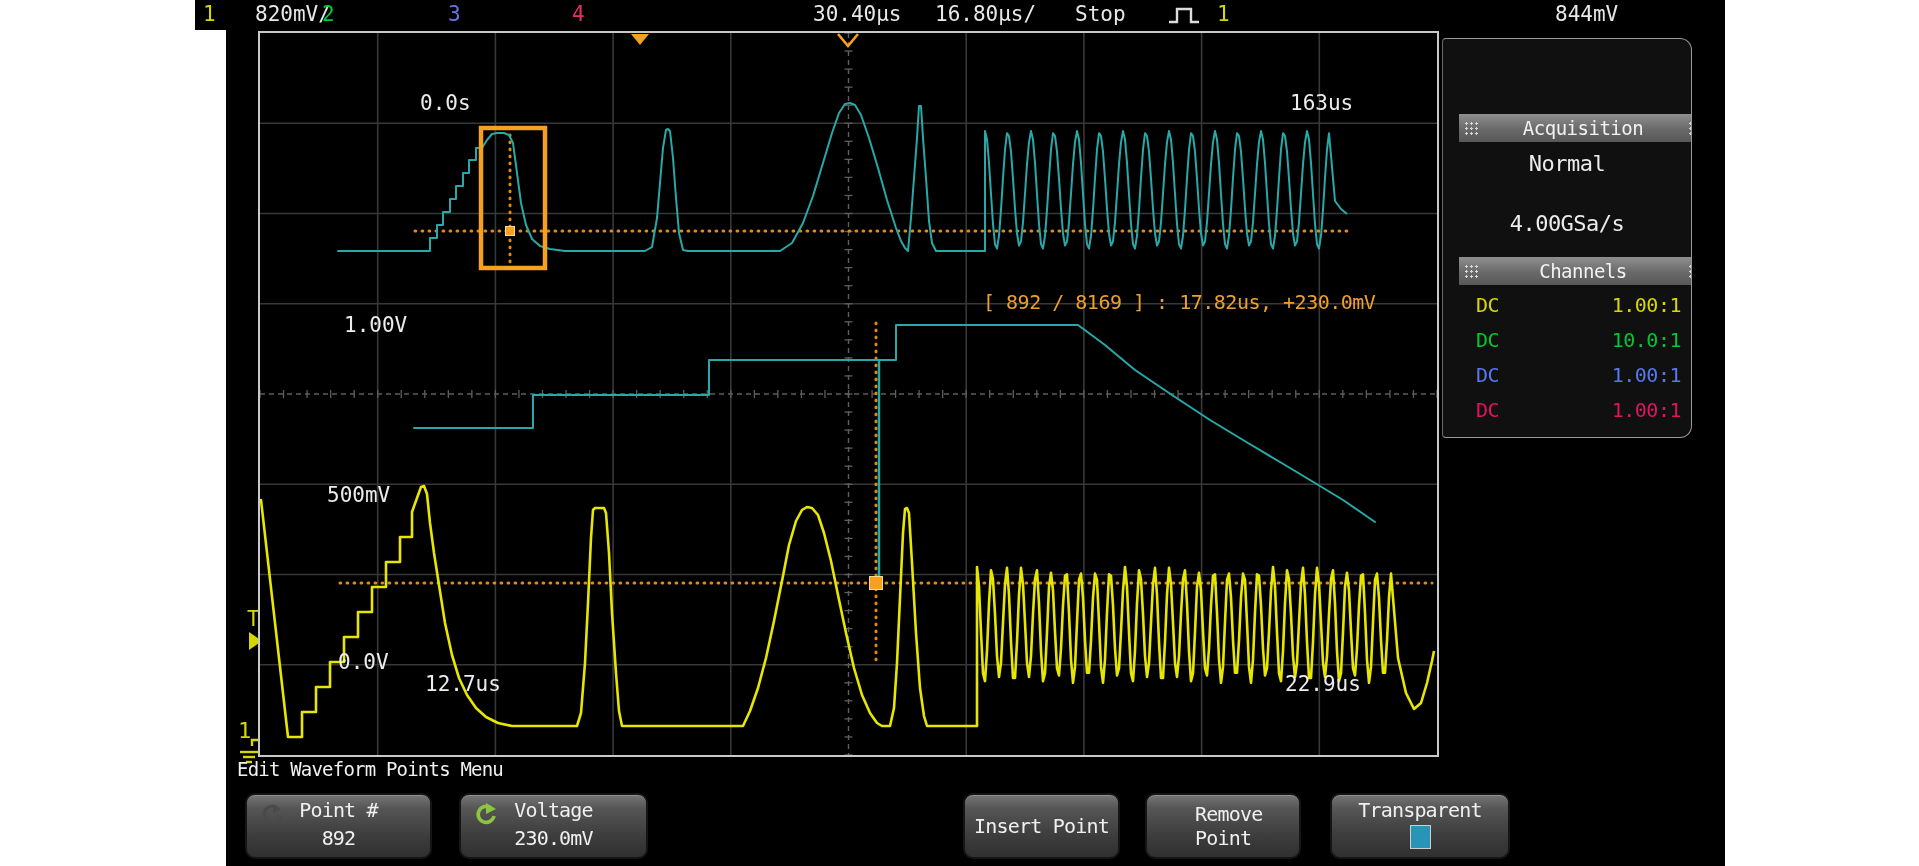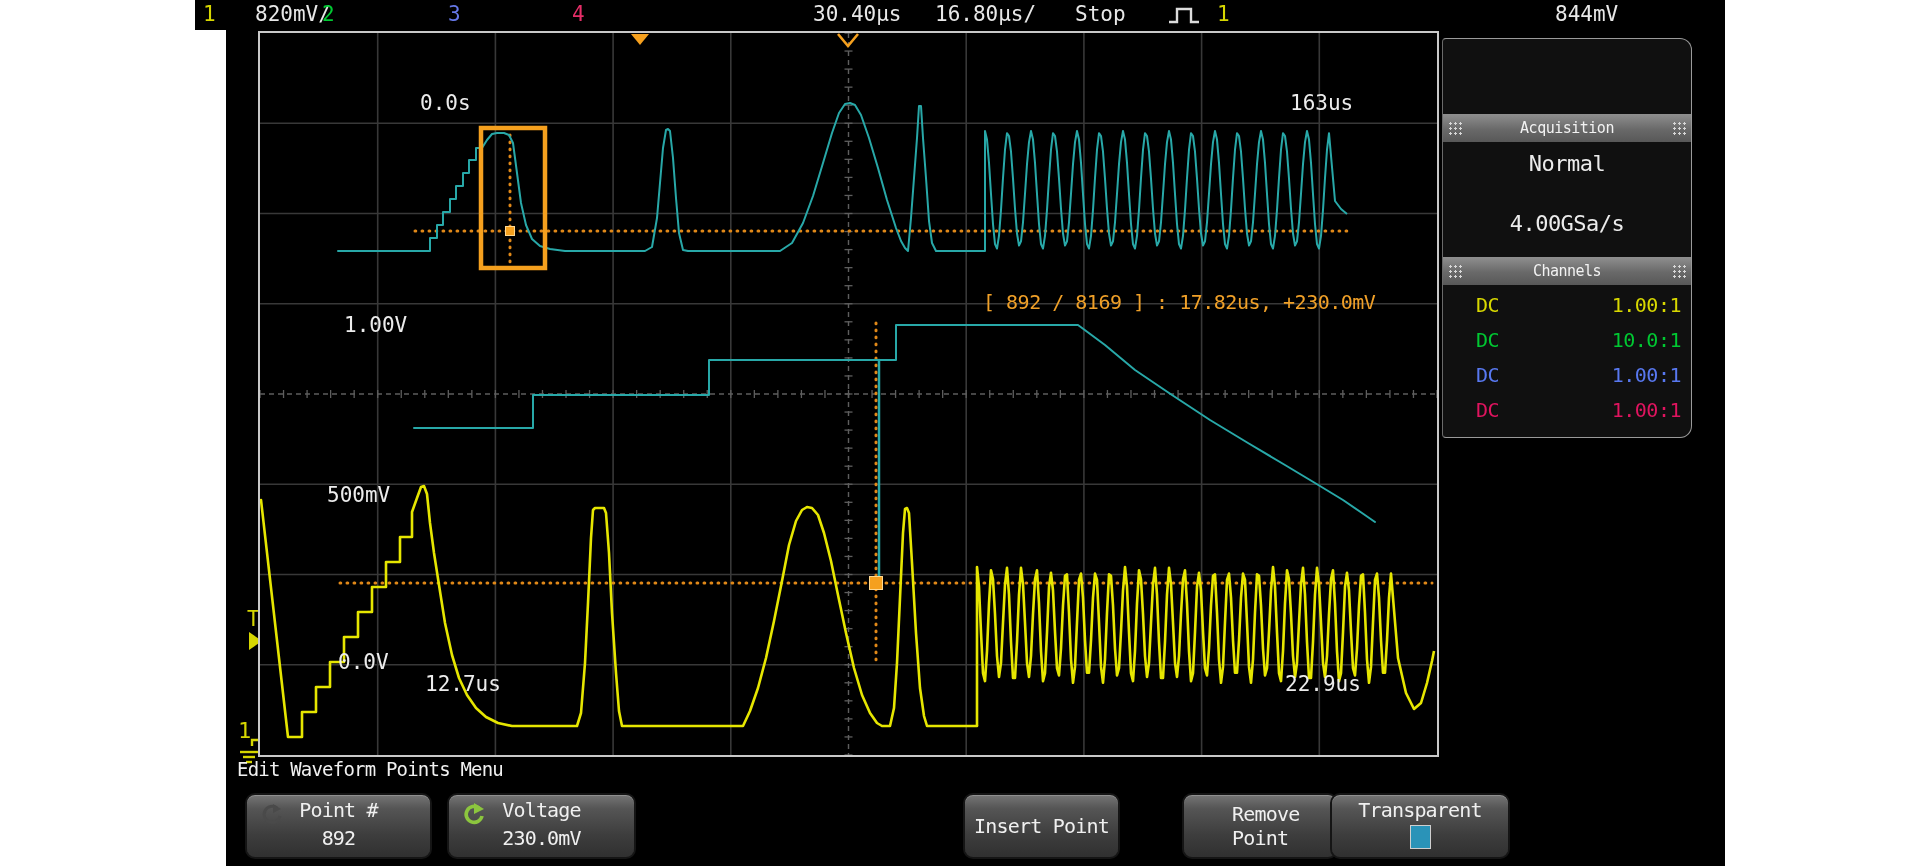--- a/index.html
+++ b/index.html
@@ -9,23 +9,23 @@
   #topbar{position:absolute;left:0;top:0;width:1530px;height:30px;background:#000;}
   #mainblack{position:absolute;left:31px;top:30px;width:1499px;height:836px;background:#000;}
   .tb{position:absolute;top:2px;font-size:21px;color:#e8e8e8;white-space:nowrap;}
   .plotwrap{position:absolute;left:63px;top:31px;width:1181px;height:726px;
             border:2px solid #c9c9c9;box-sizing:border-box;background:#000;}
   svg text{font-family:"DejaVu Sans Mono",monospace;}
   
   #sidepanel{position:absolute;left:1247px;top:38px;width:250px;height:400px;background:#101010;
              border:1px solid #9a9a9a;border-left:1px solid #6a6a6a;border-radius:4px 12px 12px 4px;
              box-sizing:border-box;overflow:hidden;}
-  .phead{position:absolute;left:0;width:100%;height:28px;
+  .phead{position:absolute;left:16px;width:100%;height:28px;
          background:linear-gradient(180deg,#8f8f8f,#696969 55%,#585858);
-         color:#f2f2f2;font-size:15px;text-align:center;line-height:28px;letter-spacing:-0.5px;}
+         color:#f2f2f2;font-size:19px;text-align:center;line-height:28px;letter-spacing:-0.5px;}
   .grip{position:absolute;top:7px;width:14px;height:14px;
         background-image:radial-gradient(#d8d8d8 1.1px,transparent 1.4px);background-size:5px 5px;}
   .pline{position:absolute;width:100%;text-align:center;color:#ececec;font-size:22px;letter-spacing:-0.5px;}
   .chrow{position:absolute;width:100%;font-size:20px;letter-spacing:-0.5px;}
   .chrow .cpl{position:absolute;left:0;margin-left:33px;}
   .chrow .prb{position:absolute;right:10px;}
   
   #menutitle{position:absolute;left:42px;top:758px;color:#f0f0f0;font-size:19px;letter-spacing:-0.8px;}
   .softkey{position:absolute;top:793px;height:66px;border-radius:10px;
            background:linear-gradient(180deg,#757575,#555 22%,#3d3d3d 65%,#303030);
@@ -261,36 +261,36 @@
     <span class="knob">
       <svg width="26" height="26">
             <path d="M 18 5 A 8 8 0 1 0 21 13" fill="none" stroke="#4a4a4a" stroke-width="3"></path>
             <polygon points="14,1 22,6 14,10" fill="#4a4a4a"></polygon>
           </svg>
     </span>
     <div class="sk-label">Point #</div>
     <div class="sk-value">892</div>
   </div>
 
-  <div class="softkey" style="left:252px;width:189px;">
+  <div class="softkey" style="left:264px;width:189px;">
     <span class="knob">
       <svg width="26" height="26">
             <path d="M 18 5 A 8 8 0 1 0 21 13" fill="none" stroke="#8cc63e" stroke-width="3.6"></path>
             <polygon points="13,0 23,6 13,11" fill="#8cc63e"></polygon>
           </svg>
     </span>
     <div class="sk-label">Voltage</div>
     <div class="sk-value">230.0mV</div>
   </div>
 
   <div class="softkey" style="left:768px;width:157px;">
     <div class="sk-center">Insert Point</div>
   </div>
 
-  <div class="softkey" style="left:987px;width:156px;padding-left:48px;">
+  <div class="softkey" style="left:950px;width:156px;padding-left:48px;">
     <div class="sk-center">Remove Point</div>
   </div>
 
   <div class="softkey" style="left:1135px;width:180px;">
     <div class="sk-label">Transparent</div>
     <div class="checkbox"></div>
   </div>
 </div>
 
 </div>

